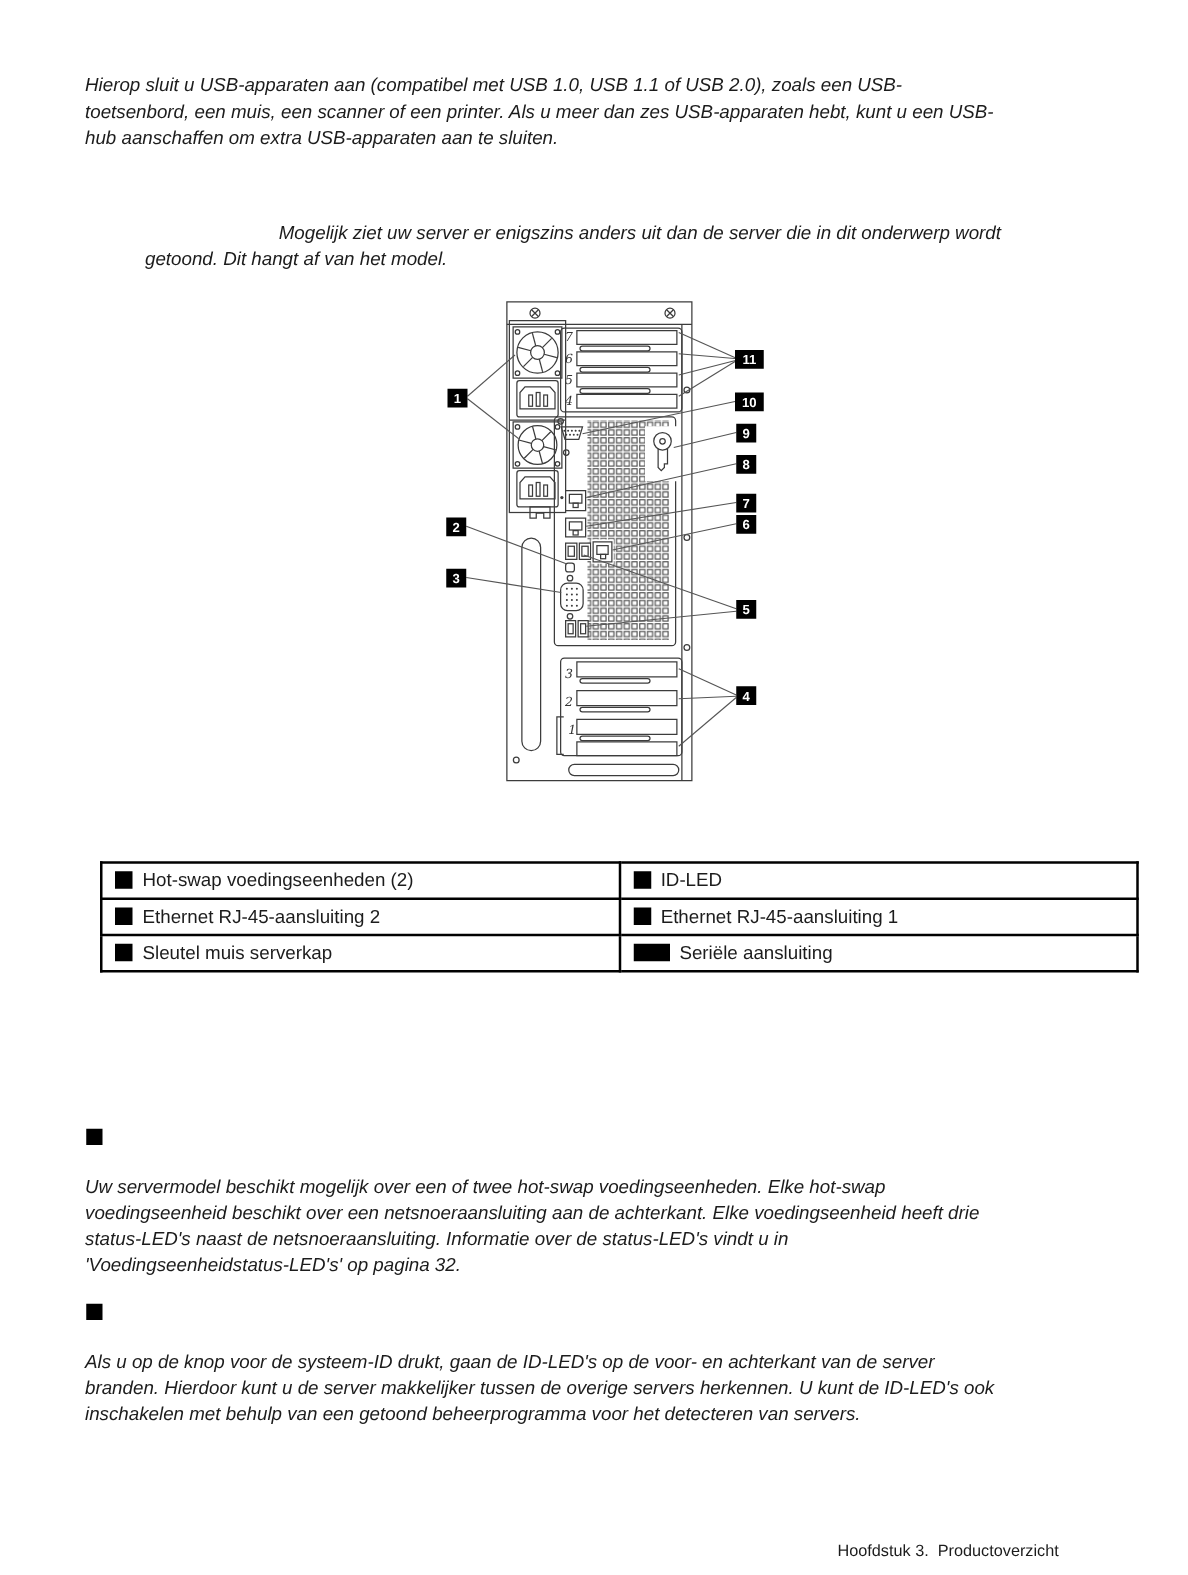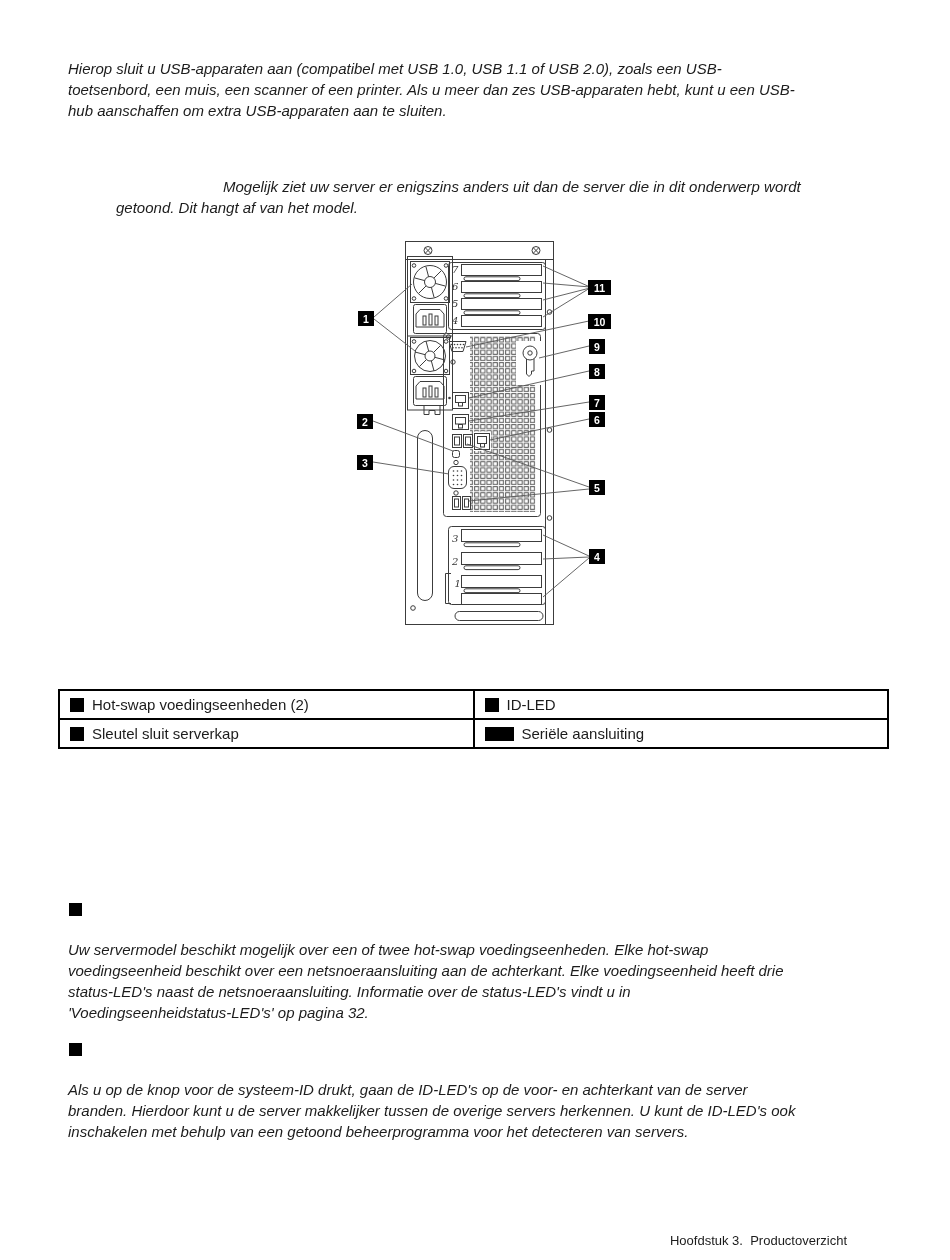--- a/index.html
+++ b/index.html
@@ -14,21 +14,21 @@
   .para.indent{text-indent:107px;margin-left:48px;}
   #p-usb{top:58px;}
   #p-note{top:176px;}
   #p-psu{top:939px;}
   #p-id{top:1079px;}
   .secsq{position:absolute;width:13px;height:13px;background:#000;}
   #sq-psu{left:69px;top:903px;}
   #sq-id{left:69px;top:1043px;}
   #diagram{position:absolute;left:350px;top:238px;width:265px;height:392px;}
   #legend{
-    position:absolute;left:58px;top:689px;width:831px;
+    position:absolute;left:80px;top:689px;width:831px;
     border-collapse:collapse;table-layout:fixed;
   }
   #legend td{
     border:2px solid #000;height:27px;padding:0 8px 0 10px;
     font-size:15px;vertical-align:middle;white-space:nowrap;overflow:hidden;
   }
   .mk{display:inline-block;width:14px;height:14px;background:#000;margin-right:8px;vertical-align:-2px;}
   .mk.wide{width:29px;}
   #footer{
     position:absolute;left:52px;top:1233px;width:795px;text-align:right;
@@ -333,21 +333,25 @@
 </svg>
 </div>
 
 <table id="legend">
   <tbody>
     <tr>
       <td><span class="mk"></span><span>Hot-swap voedingseenheden (2)</span></td>
       <td><span class="mk"></span><span>ID-LED</span></td>
     </tr>
     <tr>
-      <td><span class="mk"></span><span>Sleutel sluit serverkap</span></td>
+      <td><span class="mk"></span><span>Ethernet RJ-45-aansluiting 2</span></td>
+      <td><span class="mk"></span><span>Ethernet RJ-45-aansluiting 1</span></td>
+    </tr>
+    <tr>
+      <td><span class="mk"></span><span>Sleutel muis serverkap</span></td>
       <td><span class="mk wide"></span><span>Seriële aansluiting</span></td>
     </tr>
   </tbody>
 </table>
 
 <div class="secsq" id="sq-psu"></div>
 <div class="para" id="p-psu">Uw servermodel beschikt mogelijk over een of twee hot-swap voedingseenheden. Elke hot-swap
 voedingseenheid beschikt over een netsnoeraansluiting aan de achterkant. Elke voedingseenheid heeft drie
 status-LED's naast de netsnoeraansluiting. Informatie over de status-LED's vindt u in
 'Voedingseenheidstatus-LED's' op pagina 32.</div>

